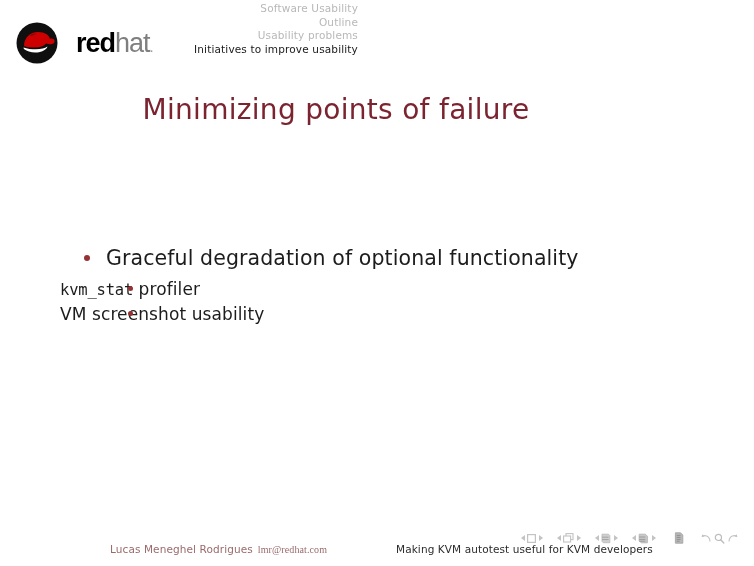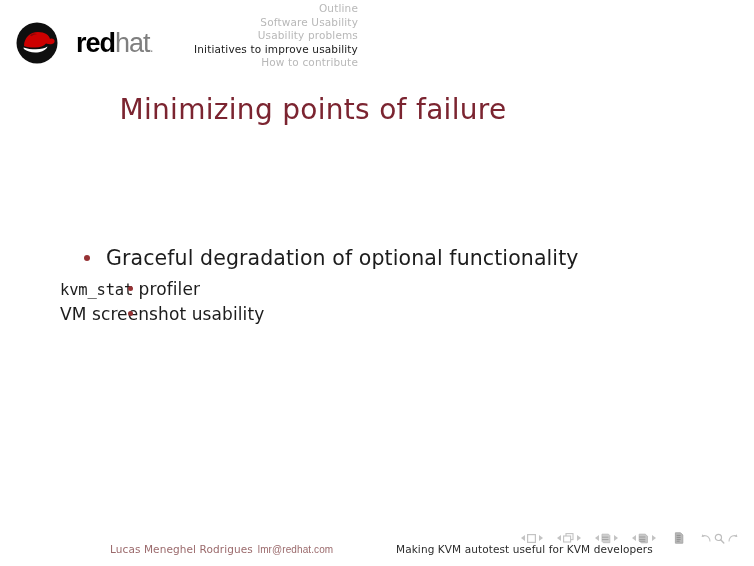--- a/index.html
+++ b/index.html
@@ -80,20 +80,21 @@
   .slide-title {
     position: absolute;
     top: 93px;
     left: 0;
     width: 626px;
     text-align: center;
     font-size: 28px;
     color: #7b2430;
     letter-spacing: 0.3px;
     white-space: nowrap;
+    padding-left: 23px;
   }
 
   
   .slide-body {
     position: absolute;
     top: 244px;
     left: 0;
     width: 754px;
   }
   .bullet-l1 {
@@ -150,21 +151,21 @@
   .footer-left {
     position: absolute;
     left: 110px;
     top: 5px;
     font-size: 10.5px;
     color: #9b6a6c;
     white-space: nowrap;
     letter-spacing: 0.1px;
   }
   .footer-left .mono-mail {
-    font-family: Liberation Sans, sans-serif;
+    font-family: Liberation Serif, serif;
     font-size: 10px;
     color: #9b6a6c;
     margin-left: 5px;
   }
   .footer-right {
     position: absolute;
     left: 396px;
     top: 5px;
     font-size: 10.5px;
     color: #2b2b2b;
@@ -221,25 +222,24 @@
                  C9.9 27 9.5 26.2 9.5 25.4 Z" fill="#ffffff"></path>
         <path d="M16 13.5 C18 11.5 21 11 23 12.2 C21 12.1 19 12.8 17.6 14.2 Z" fill="#0f0f0f" opacity="0.35"></path>
       </svg>
     </span>
     <span class="logo-wordmark">
       <span class="wordmark-red">red</span><span class="wordmark-hat">hat</span><span class="wordmark-dot">.</span>
     </span>
   </div>
 
   <div class="nav-outline">
+    <div class="nav-item">Software Usability</div>
     <div class="nav-item">Outline</div>
-    <div class="nav-item">Software Usability</div>
     <div class="nav-item">Usability problems</div>
     <div class="nav-item active">Initiatives to improve usability</div>
-    <div class="nav-item">How to contribute</div>
   </div>
 
 </div>
 
 <div class="slide-title">Minimizing points of failure</div>
 
 <div class="slide-body">
 
   <div class="bullet-l1">
     <span class="marker"></span>

